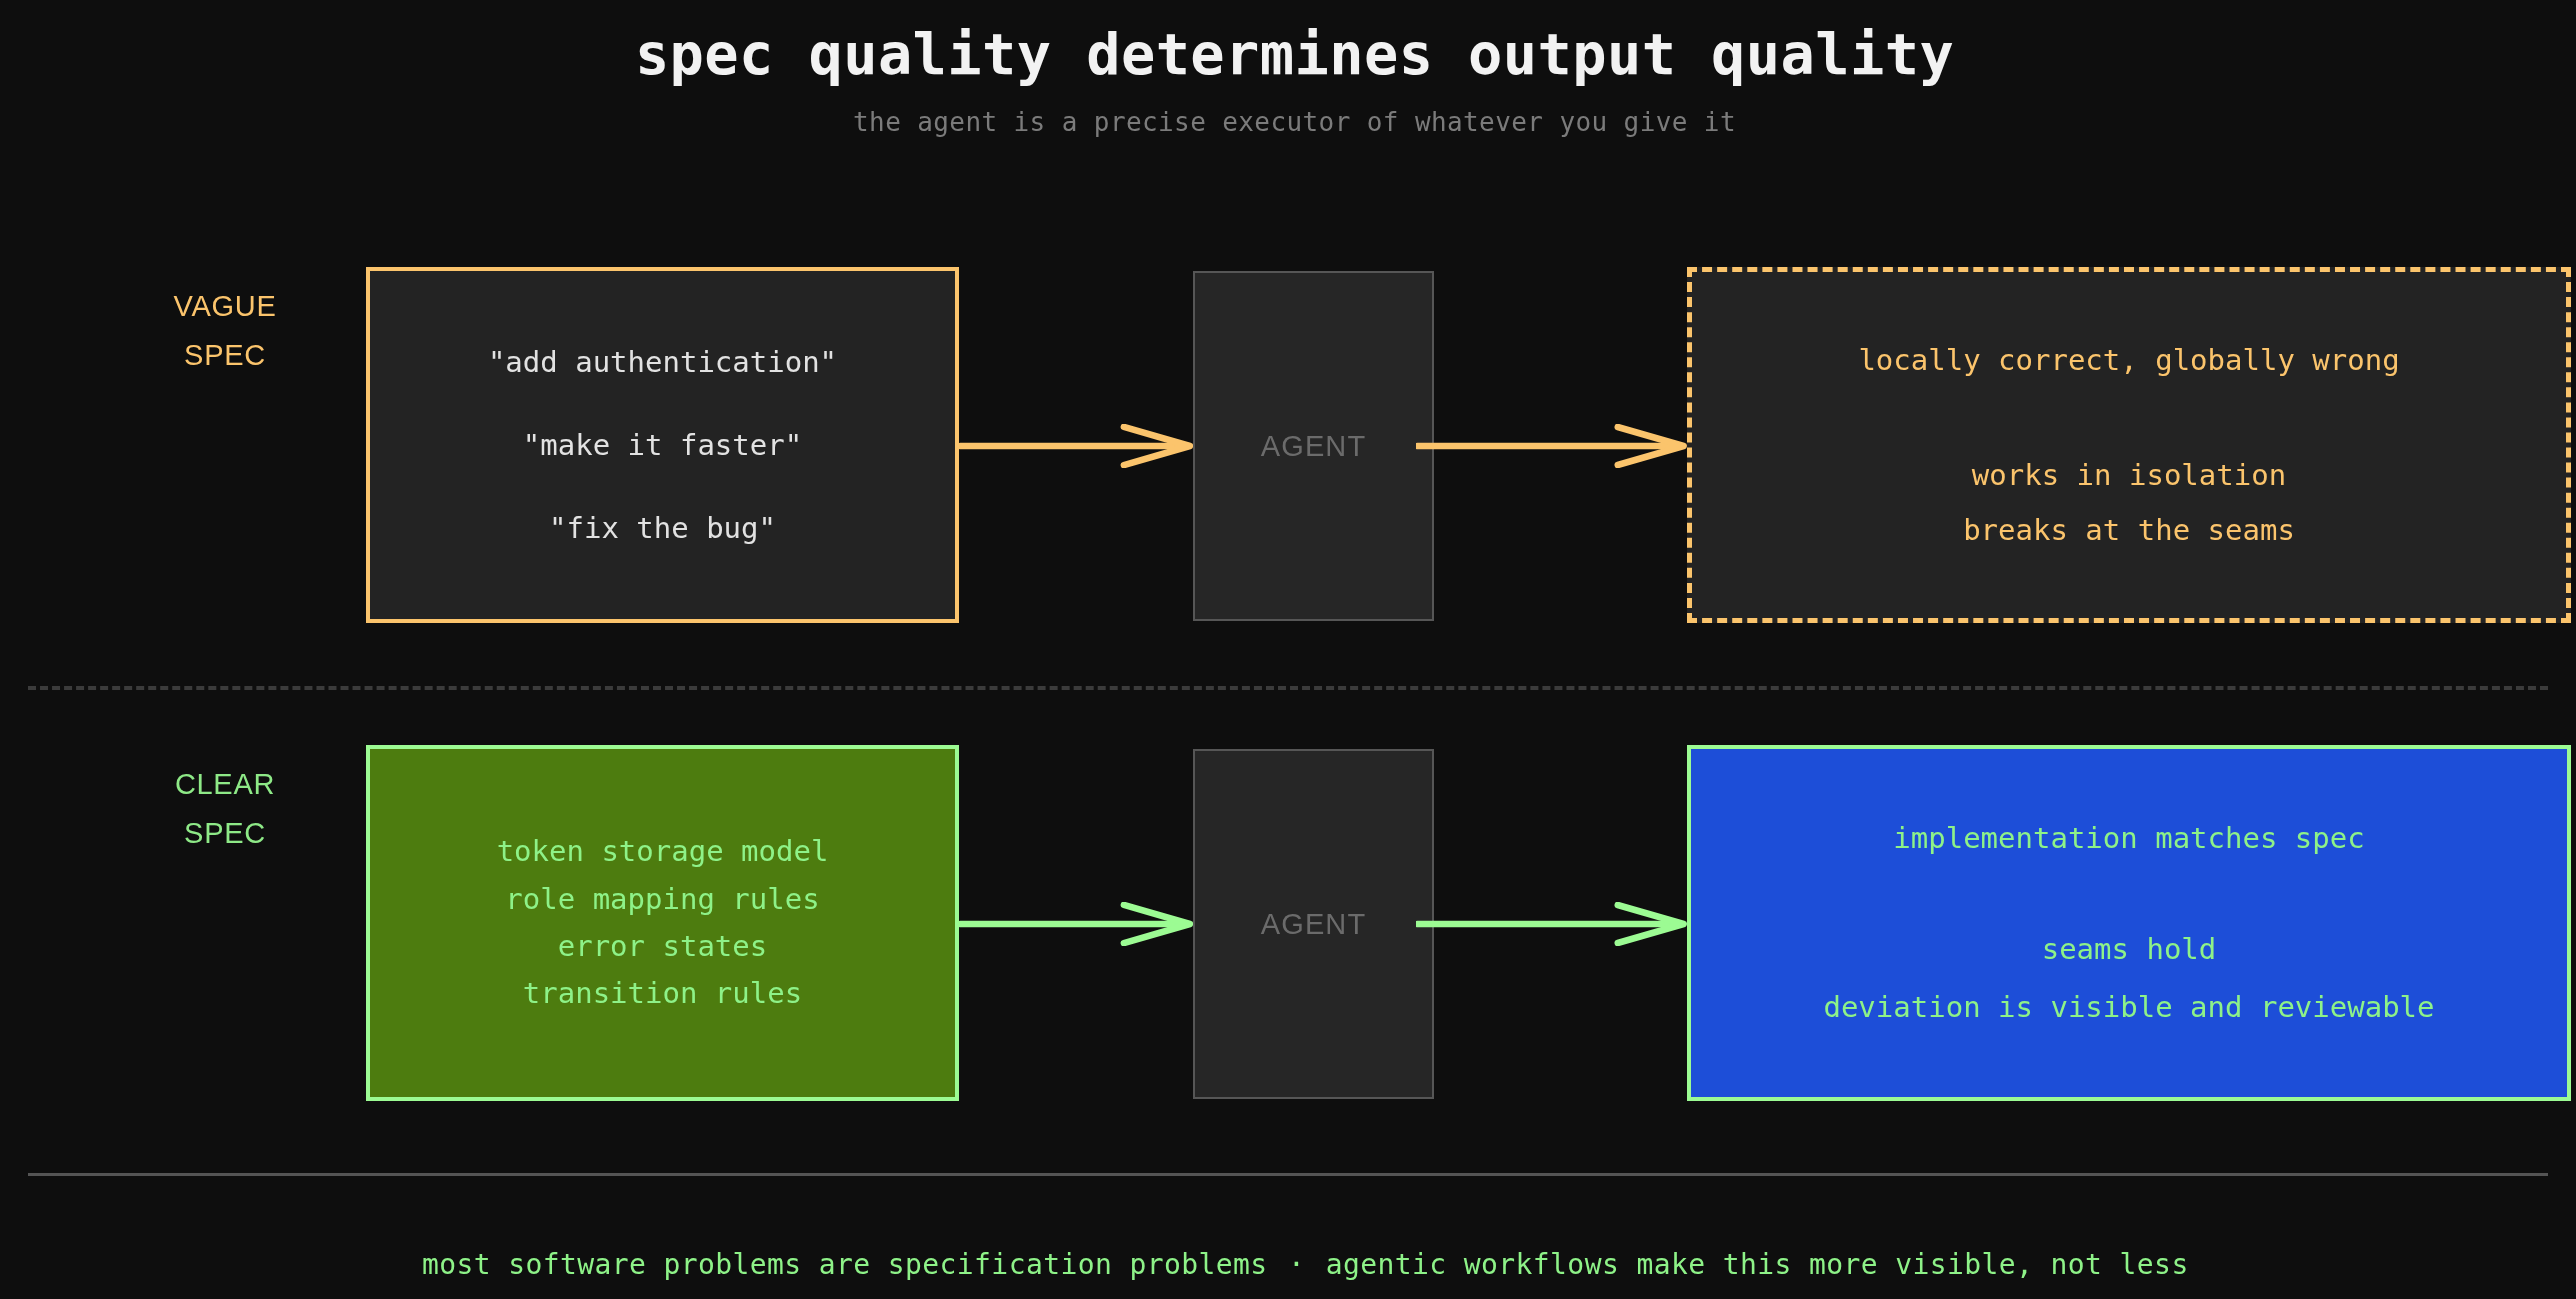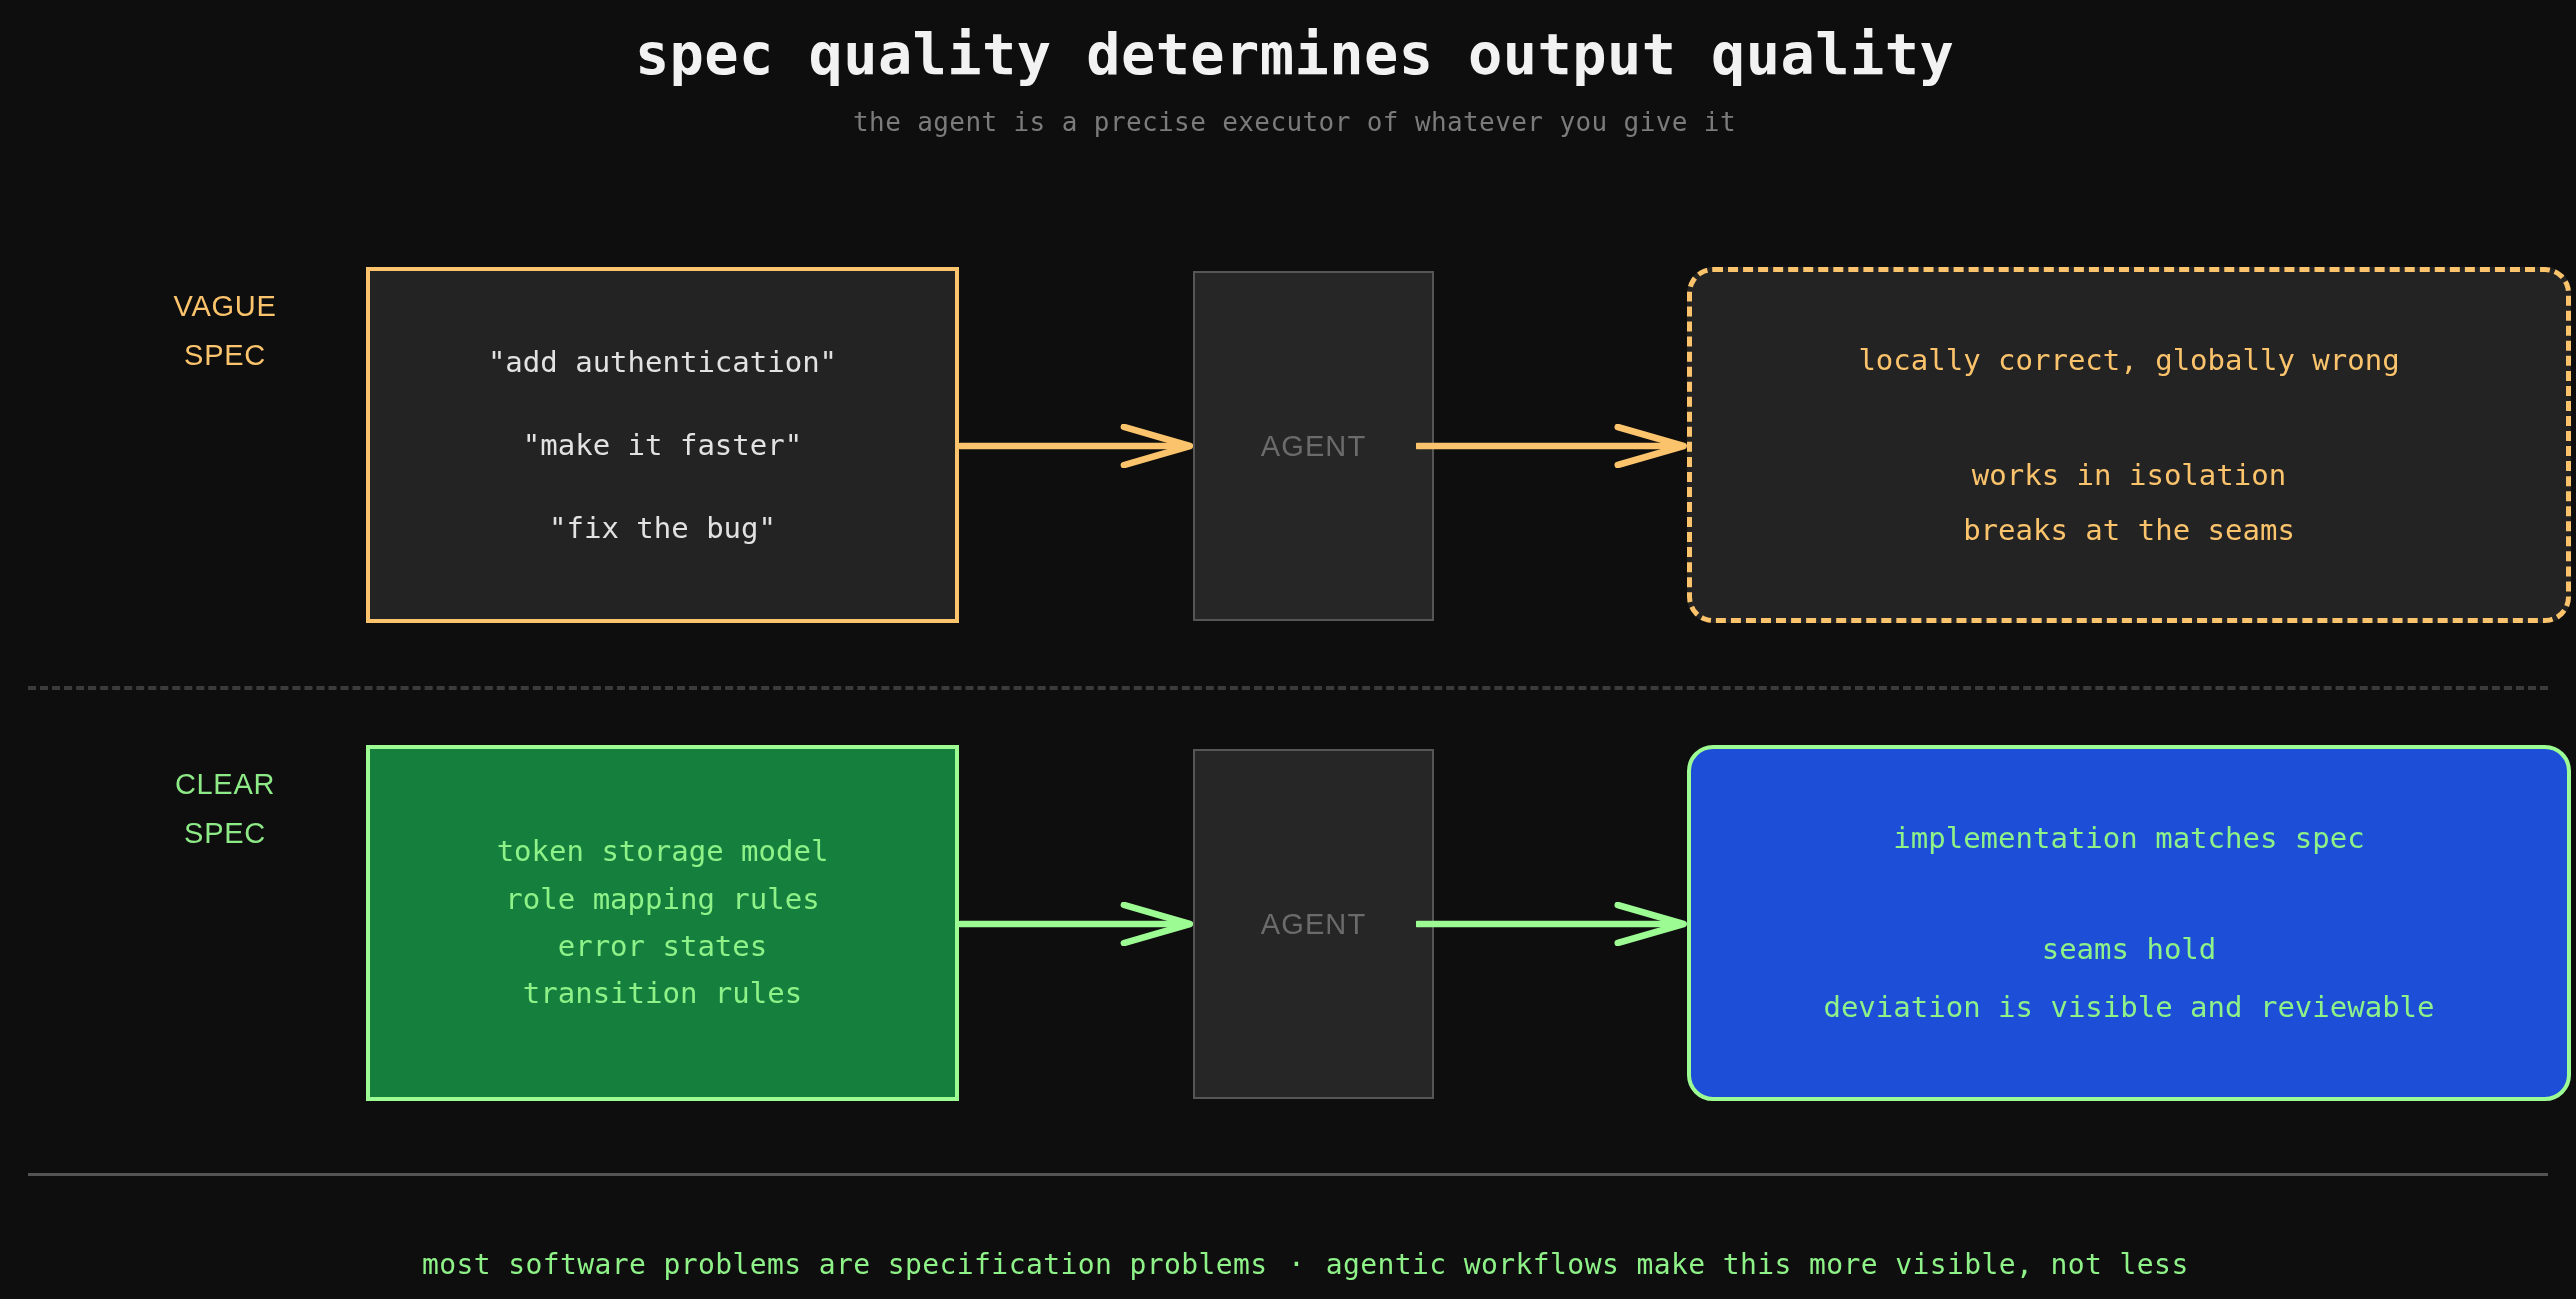--- a/index.html
+++ b/index.html
@@ -97,21 +97,21 @@
   }
   .spec-vague .ln {
     font-size: 29px;
     color: #e2e2e2;
     line-height: 1;
     margin: 0;
   }
   .spec-vague .gap { height: 54px; }
 
   .spec-clear {
-    background: #15803d;
+    background: #4d7c0f;
     border: 4.4px solid #9cfb93;
   }
   .spec-clear .ln {
     font-size: 29px;
     color: #8ef288;
     line-height: 1.63;
   }
 
   
   .agent-box {
@@ -128,21 +128,20 @@
     color: #6b6b6b;
     letter-spacing: 1.1px;
   }
 
   
   .out-box {
     left: 1671px;
     width: 884px;
     top: 0;
     height: 356px;
-    border-radius: 26px;
   }
   .out-vague {
     background: #232323;
     border: 5.1px dashed #fbc46c;
   }
   .out-vague .ln {
     font-size: 29px;
     color: #fbc46c;
     line-height: 1;
   }

